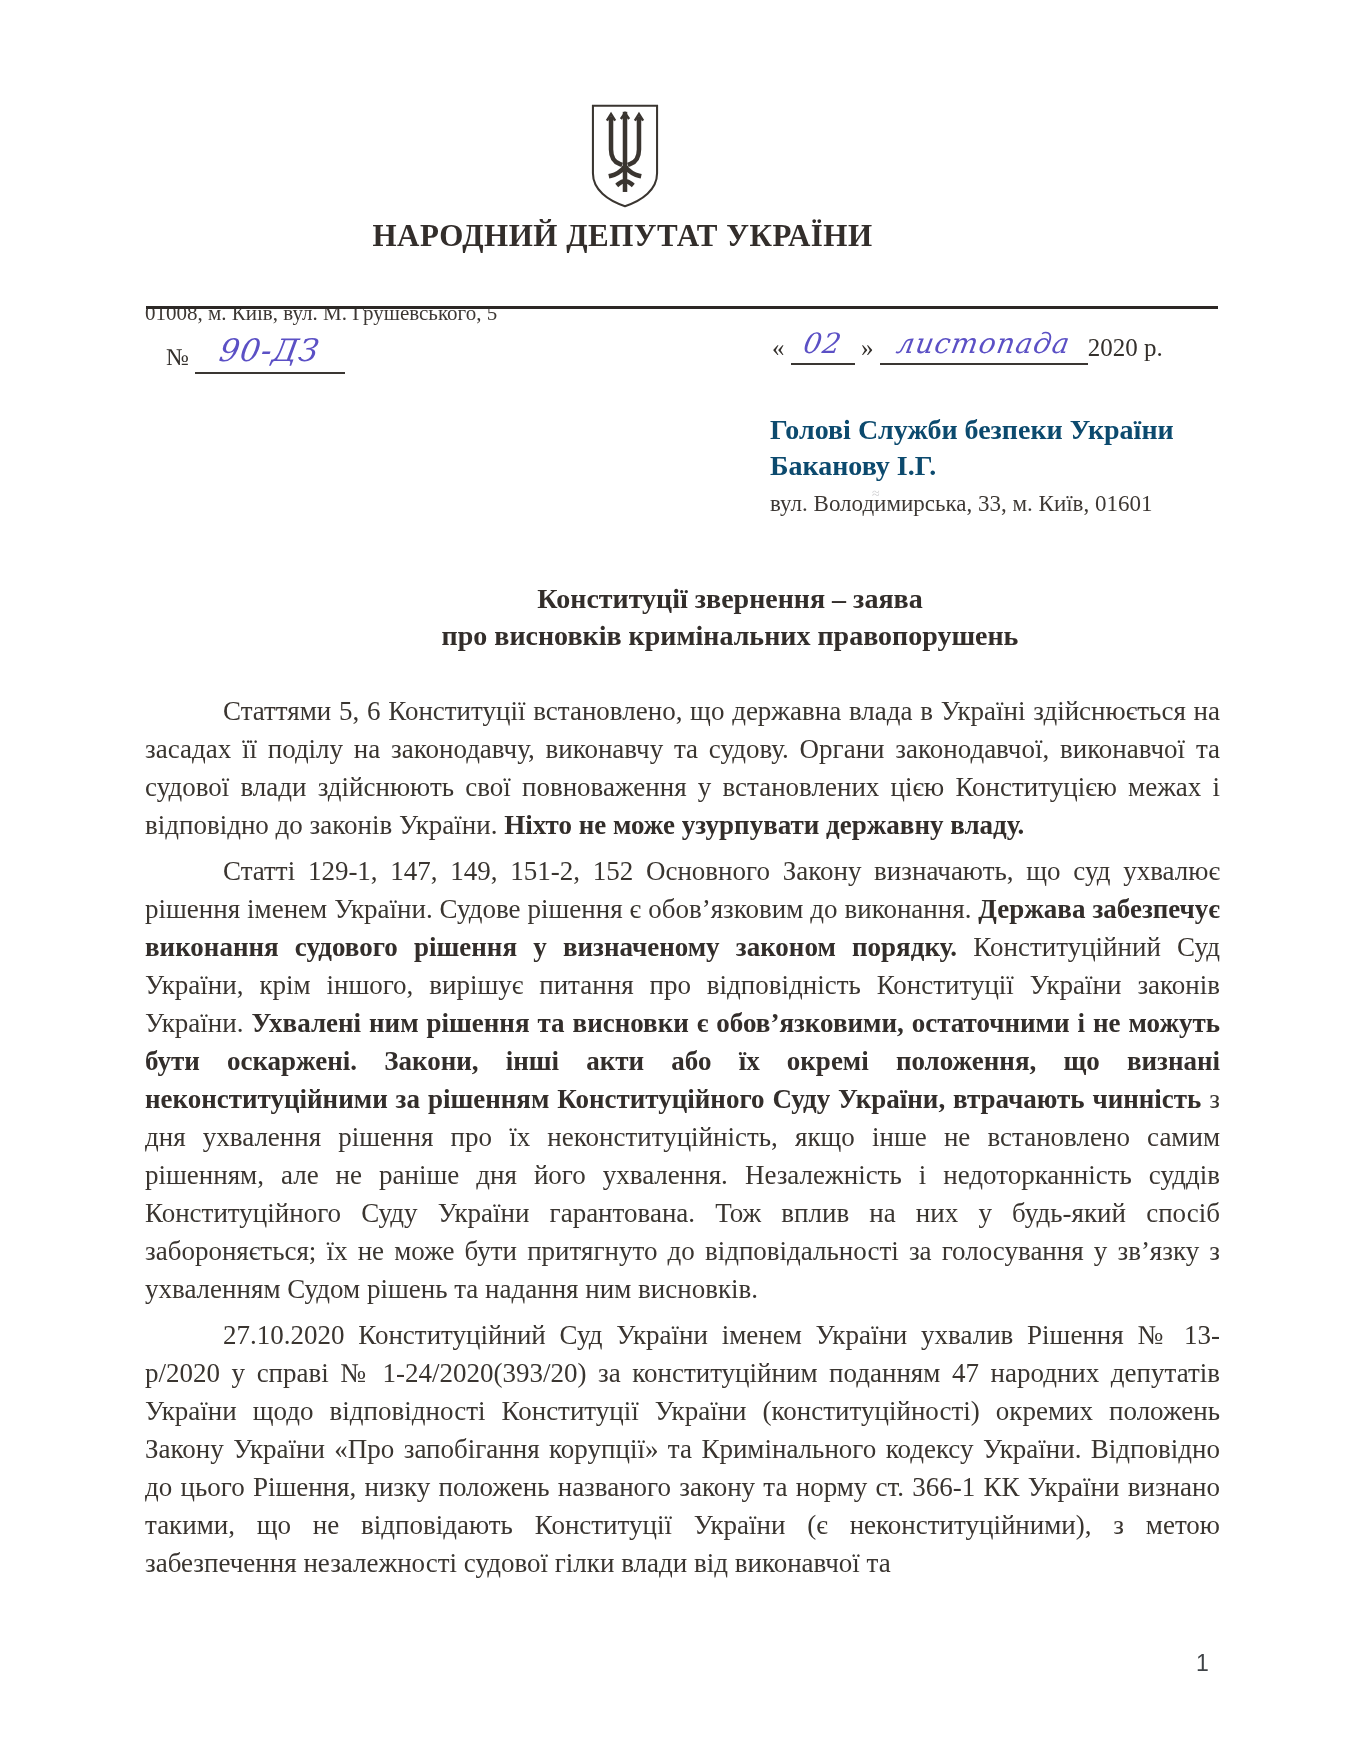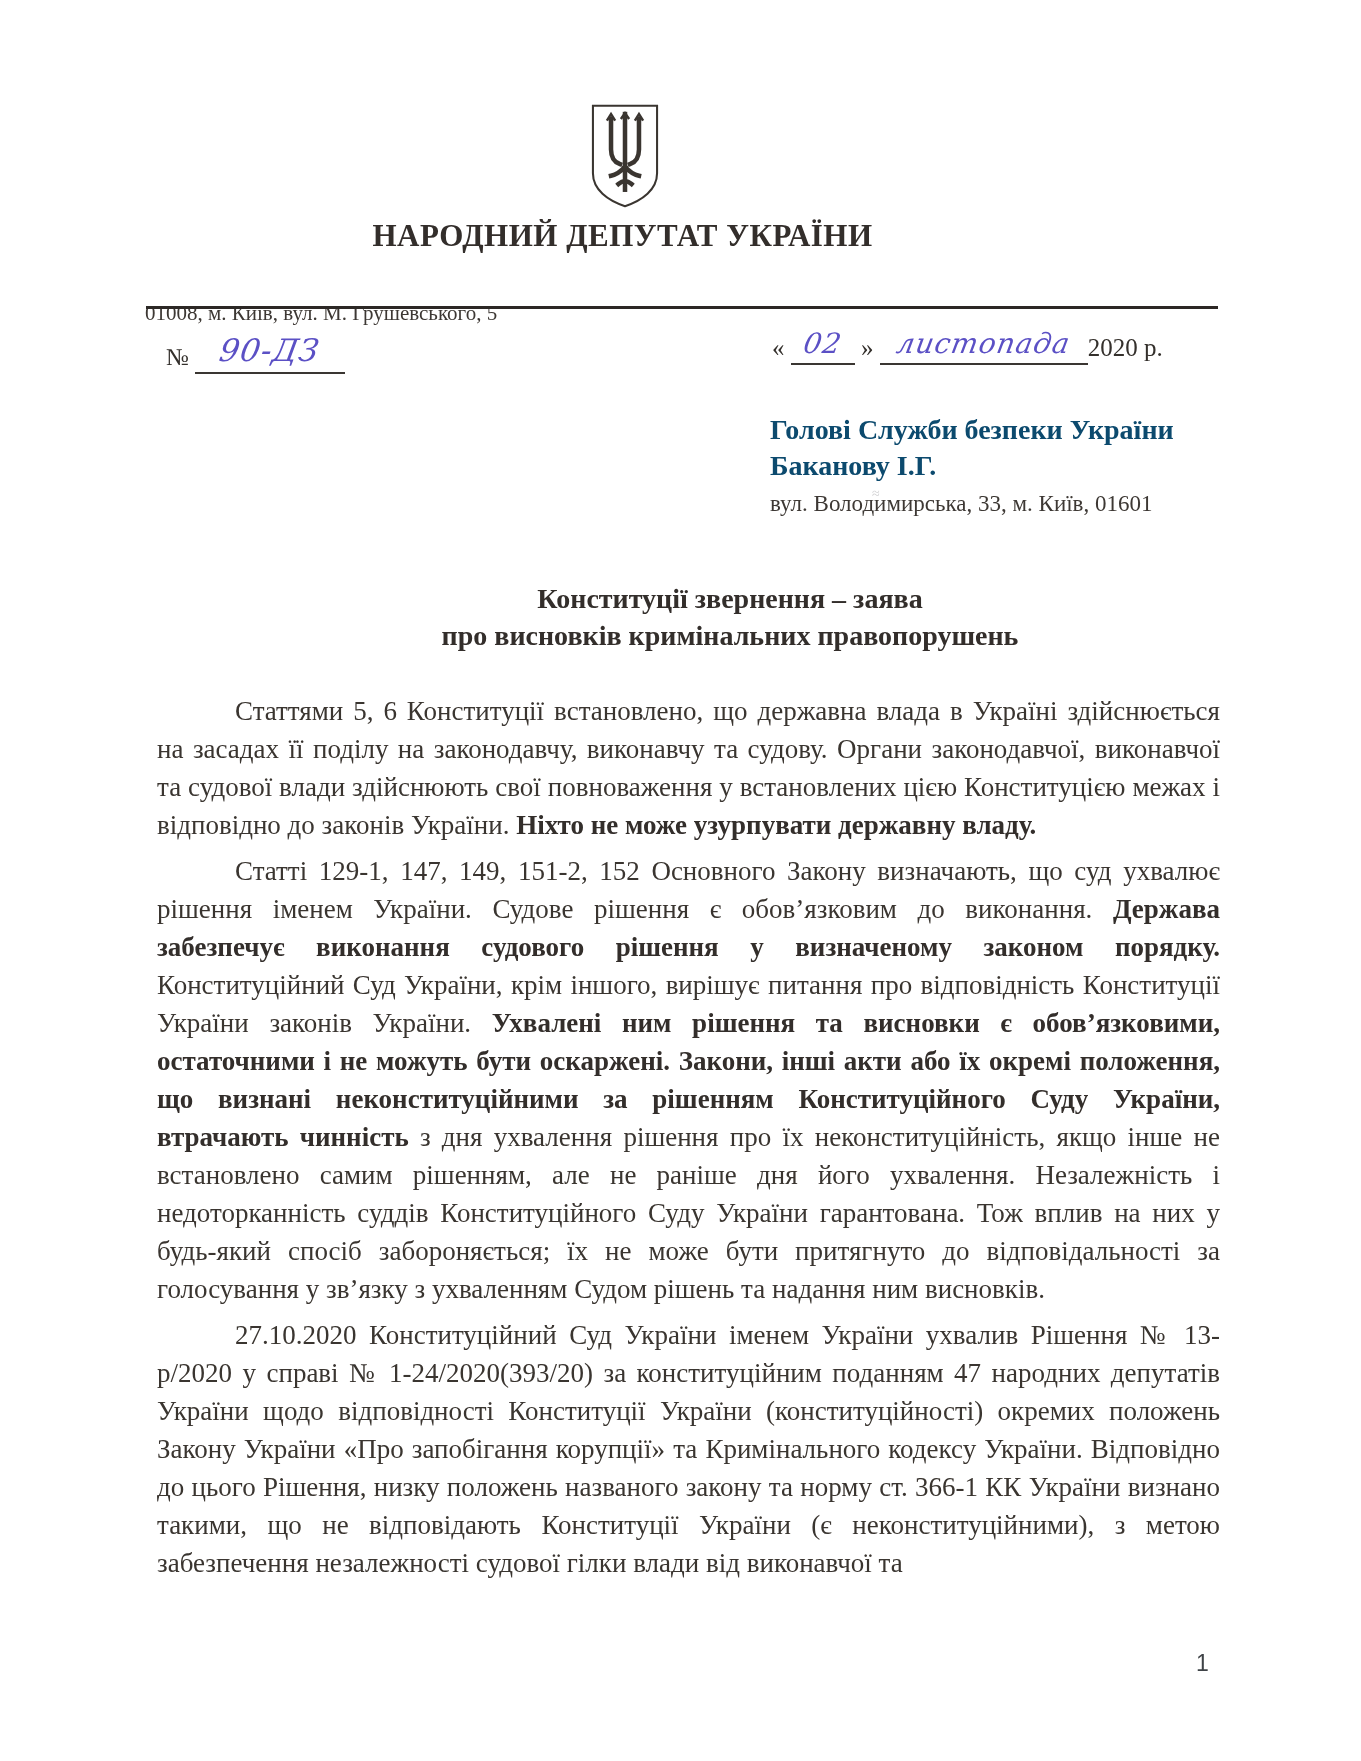--- a/index.html
+++ b/index.html
@@ -104,21 +104,21 @@
 
   
   .body-text {
     position: absolute;
     top: 692px; left: 145px; width: 1075px;
     font-size: 27px;
     line-height: 38px;
     text-align: justify;
     color: #3a3530;
   }
-  .body-text p { margin: 0 0 8px 12px; text-indent: 78px; }
+  .body-text p { margin: 0 0 8px 0; text-indent: 78px; }
   .body-text .b { font-weight: bold; color: #332e2b; }
 
   
   .scan-artifact {
     position: absolute;
     top: 486px; left: 872px;
     font-size: 14px;
     color: rgba(120,120,125,0.35);
     letter-spacing: -1px;
   }

